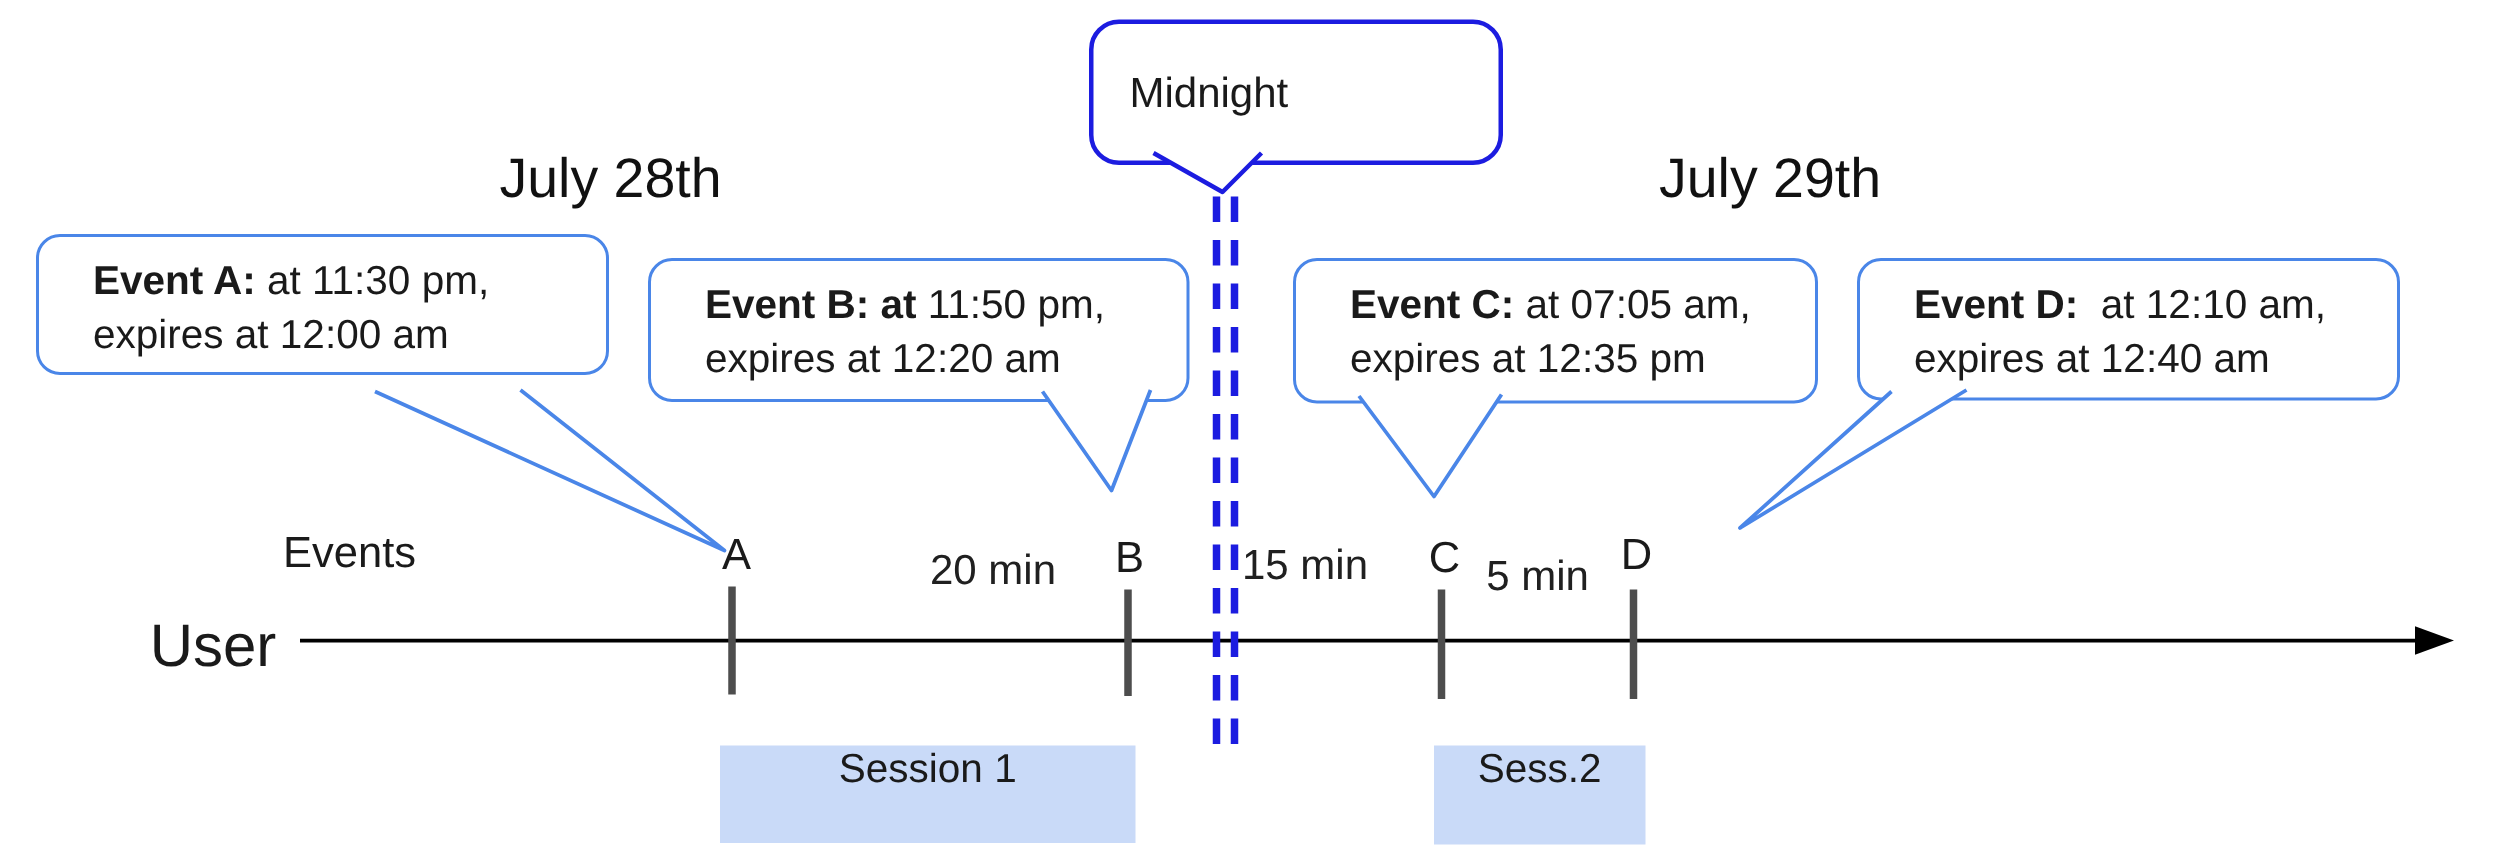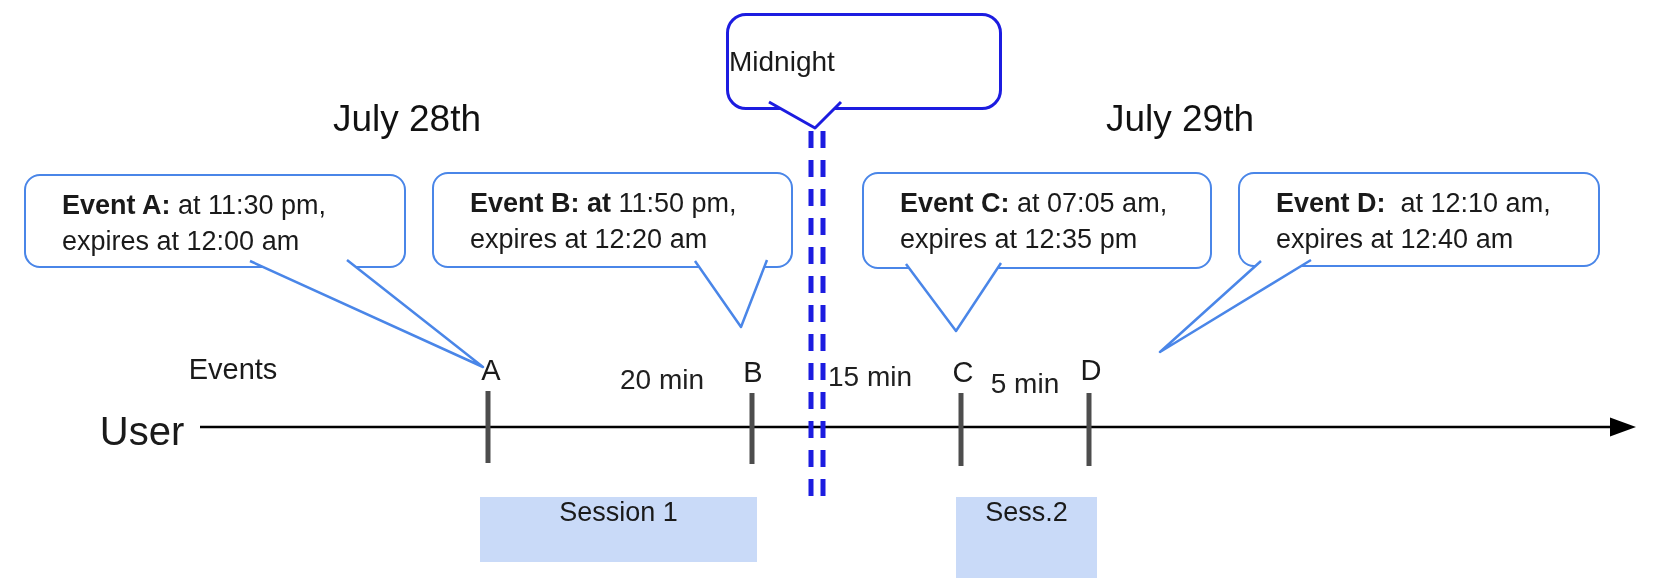--- a/index.html
+++ b/index.html
@@ -19,21 +19,21 @@
     font-size:27px;line-height:36px;
     padding:11px 10px 0 36px;white-space:nowrap;z-index:1;
   }
   .callout b{font-weight:bold;}
   .pre{white-space:pre-wrap;}
   .midnight-box{
     position:absolute;background:#fff;
     border:3px solid var(--midnight-blue,#1c1ce0);
     border-radius:20px;box-sizing:border-box;
     display:flex;align-items:center;
-    font-size:28px;z-index:1;text-align:center;
+    font-size:28px;padding-left:24px;z-index:1;text-align:center;
   }
   
   .events-label{font-size:29px;}
   .user-label{font-size:40px;}
   .tick-label{font-size:29px;}
   .interval-label{font-size:28px;color:#202020;}
   
   .session-box{
     position:absolute;background:var(--session-fill,#c9daf8);
     display:flex;justify-content:center;
@@ -53,21 +53,21 @@
 
 <div id="stage">
 
   <div class="abs center date-label" style="left:407px;top:98px;">July 28th</div>
   <div class="abs center date-label" style="left:1180px;top:98px;">July 29th</div>
 
   <div class="midnight-box" style="left:726px;top:13px;width:276px;height:97px;">
     <span>Midnight</span>
   </div>
 
-  <div class="callout" style="left:24px;top:174px;width:382px;height:94px;">
+  <div class="callout" style="left:24px;top:156px;width:382px;height:94px;">
     <div><b>Event A:</b><span class="pre"> at 11:30 pm,</span></div>
     <div>expires at 12:00 am</div>
   </div>
 
   <div class="callout" style="left:432px;top:172px;width:361px;height:96px;">
     <div><b>Event B: at</b><span class="pre"> 11:50 pm,</span></div>
     <div>expires at 12:20 am</div>
   </div>
 
   <div class="callout" style="left:862px;top:172px;width:350px;height:97px;">
@@ -88,21 +88,21 @@
   <div class="abs center tick-label" style="left:963px;top:356px;">C</div>
   <div class="abs center tick-label" style="left:1091px;top:354px;">D</div>
 
   <div class="abs center interval-label" style="left:662px;top:364px;">20 min</div>
   <div class="abs center interval-label" style="left:870px;top:361px;">15 min</div>
   <div class="abs center interval-label" style="left:1025px;top:368px;">5 min</div>
 
   <div class="session-box" style="left:480px;top:497px;width:277px;height:65px;">
     <span>Session 1</span>
   </div>
-  <div class="session-box" style="left:956px;top:497px;width:141px;height:82px;">
+  <div class="session-box" style="left:956px;top:497px;width:141px;height:66px;">
     <span>Sess.2</span>
   </div>
 
   <svg id="overlay" width="1668" height="578" viewBox="0 0 1668 578">
 
     <line class="axis-line" x1="200" y1="427" x2="1616" y2="427"></line>
     <polygon class="axis-head" points="1610,417.5 1636,427 1610,436.5"></polygon>
 
     <line class="tick" x1="488" y1="391" x2="488" y2="463"></line>
     <line class="tick" x1="752" y1="393" x2="752" y2="464"></line>

